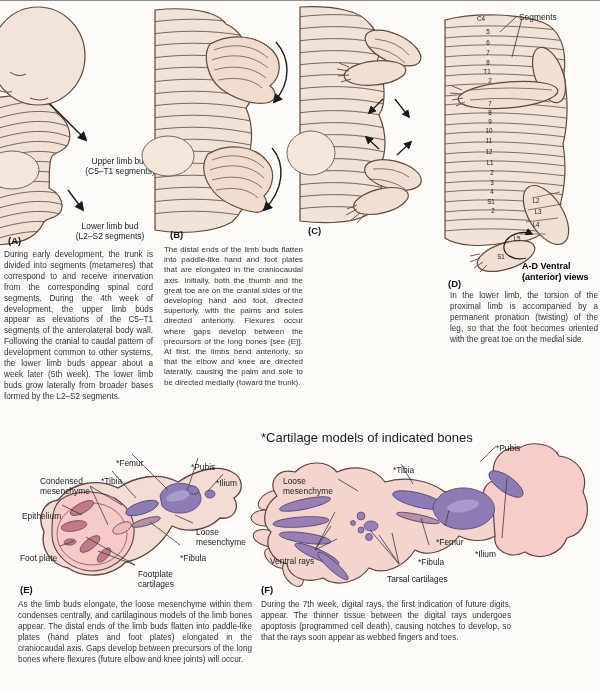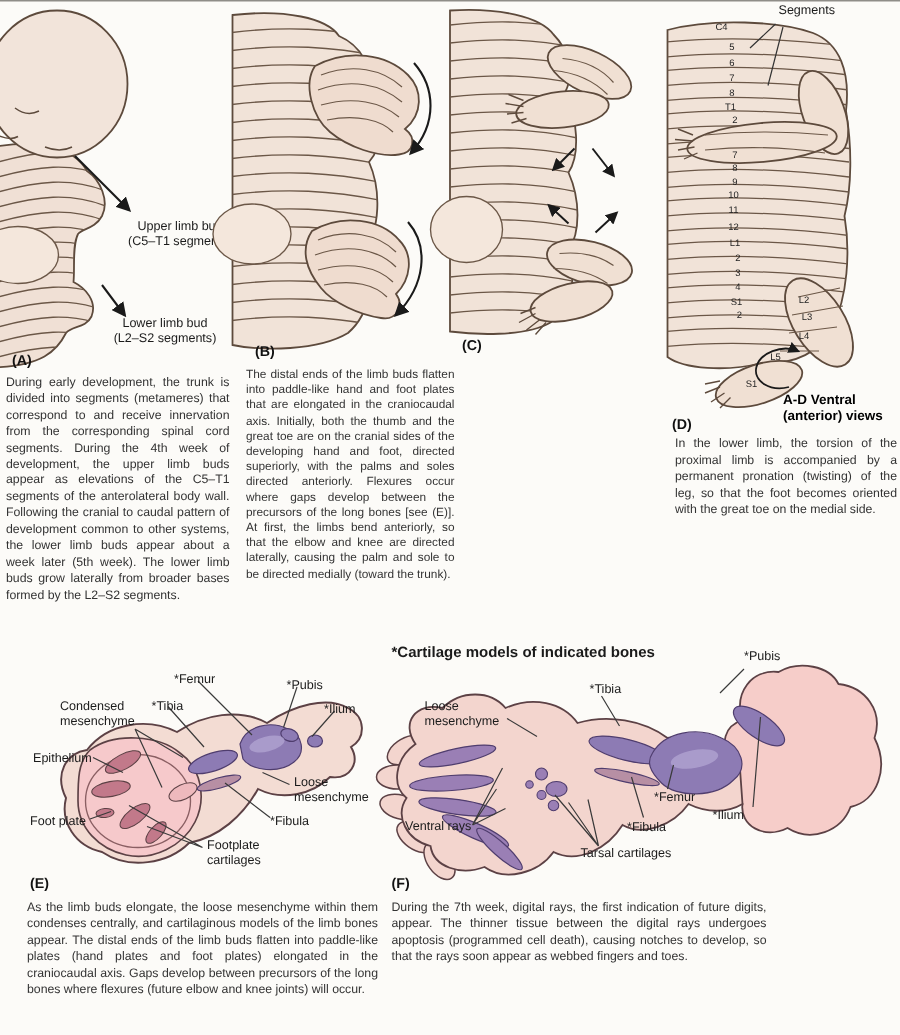--- a/index.html
+++ b/index.html
@@ -3,25 +3,25 @@
 <meta charset="utf-8">
 <style>
   html,body{margin:0;padding:0;background:#ffffff;}
   .page{position:relative;width:600px;height:690px;background:#fcfbf8;overflow:hidden;
         font-family:"Liberation Sans",sans-serif;color:#2f2f2f;}
   .page::before{content:"";position:absolute;top:0;left:0;right:0;height:1px;background:#8f8d88;z-index:9;}
   svg{position:absolute;overflow:visible;}
   .para{position:absolute;font-size:8.2px;line-height:10.9px;text-align:justify;color:#333;}
   .para-b{font-size:7.9px;line-height:10.2px;}
   .letter{position:absolute;font-size:9.5px;font-weight:bold;color:#111;}
-  .lbl{position:absolute;font-size:8.4px;line-height:1.18;color:#1b1b1b;white-space:pre-line;}
+  .lbl{position:absolute;font-size:8.4px;line-height:1.18;color:#1b1b1b;white-space:pre-line;margin-top:11px;}
   .lbl.ctr{transform:translateX(-50%);text-align:center;}
   .boldlbl{position:absolute;font-size:9px;font-weight:bold;color:#000;white-space:pre-line;line-height:1.25;}
   .seg{position:absolute;font-size:6.3px;color:#222;transform:translateX(-50%);line-height:1;}
-  .hdr{position:absolute;font-size:10px;color:#1b1b1b;font-weight:bold;}
+  .hdr{position:absolute;font-size:13px;color:#1b1b1b;}
   .watermark{position:absolute;left:450px;top:640px;font-size:27px;font-weight:bold;
              color:#cfc9bd;opacity:.4;letter-spacing:1px;}
 </style>
 </head>
 <body>
 
 <div class="page">
 
 
   <svg style="left:0;top:2px" width="160" height="244" viewBox="0 0 160 244">

